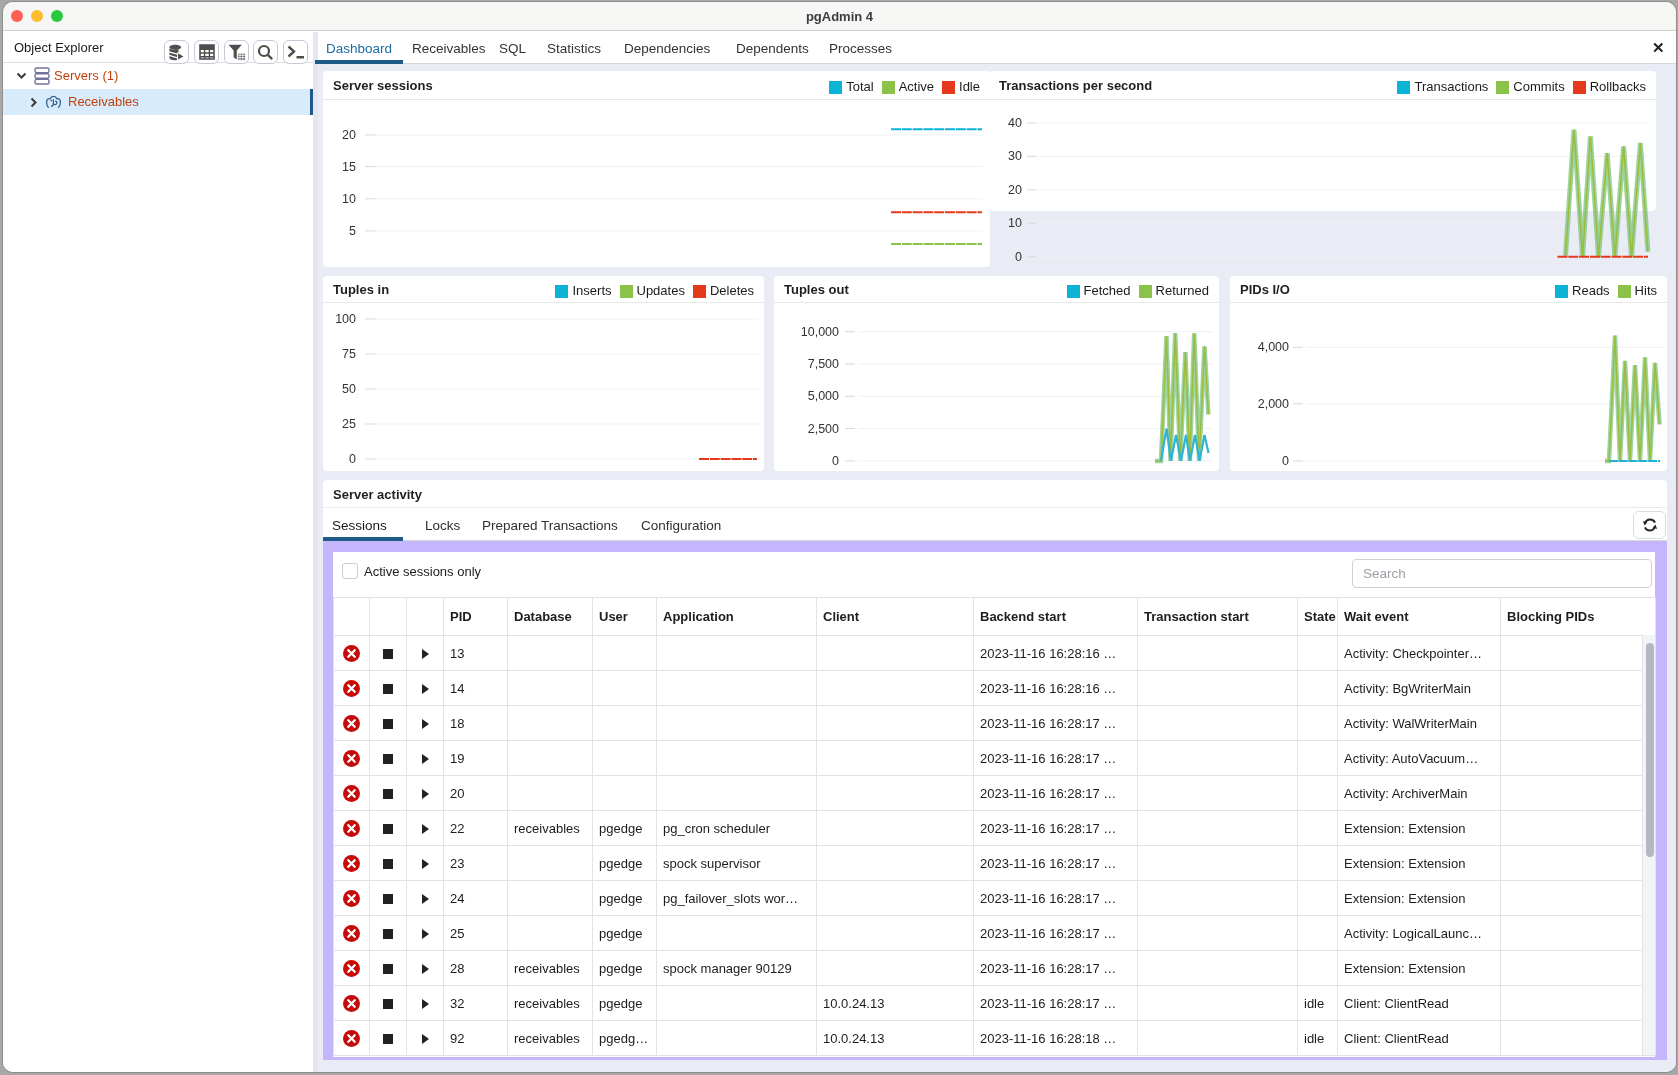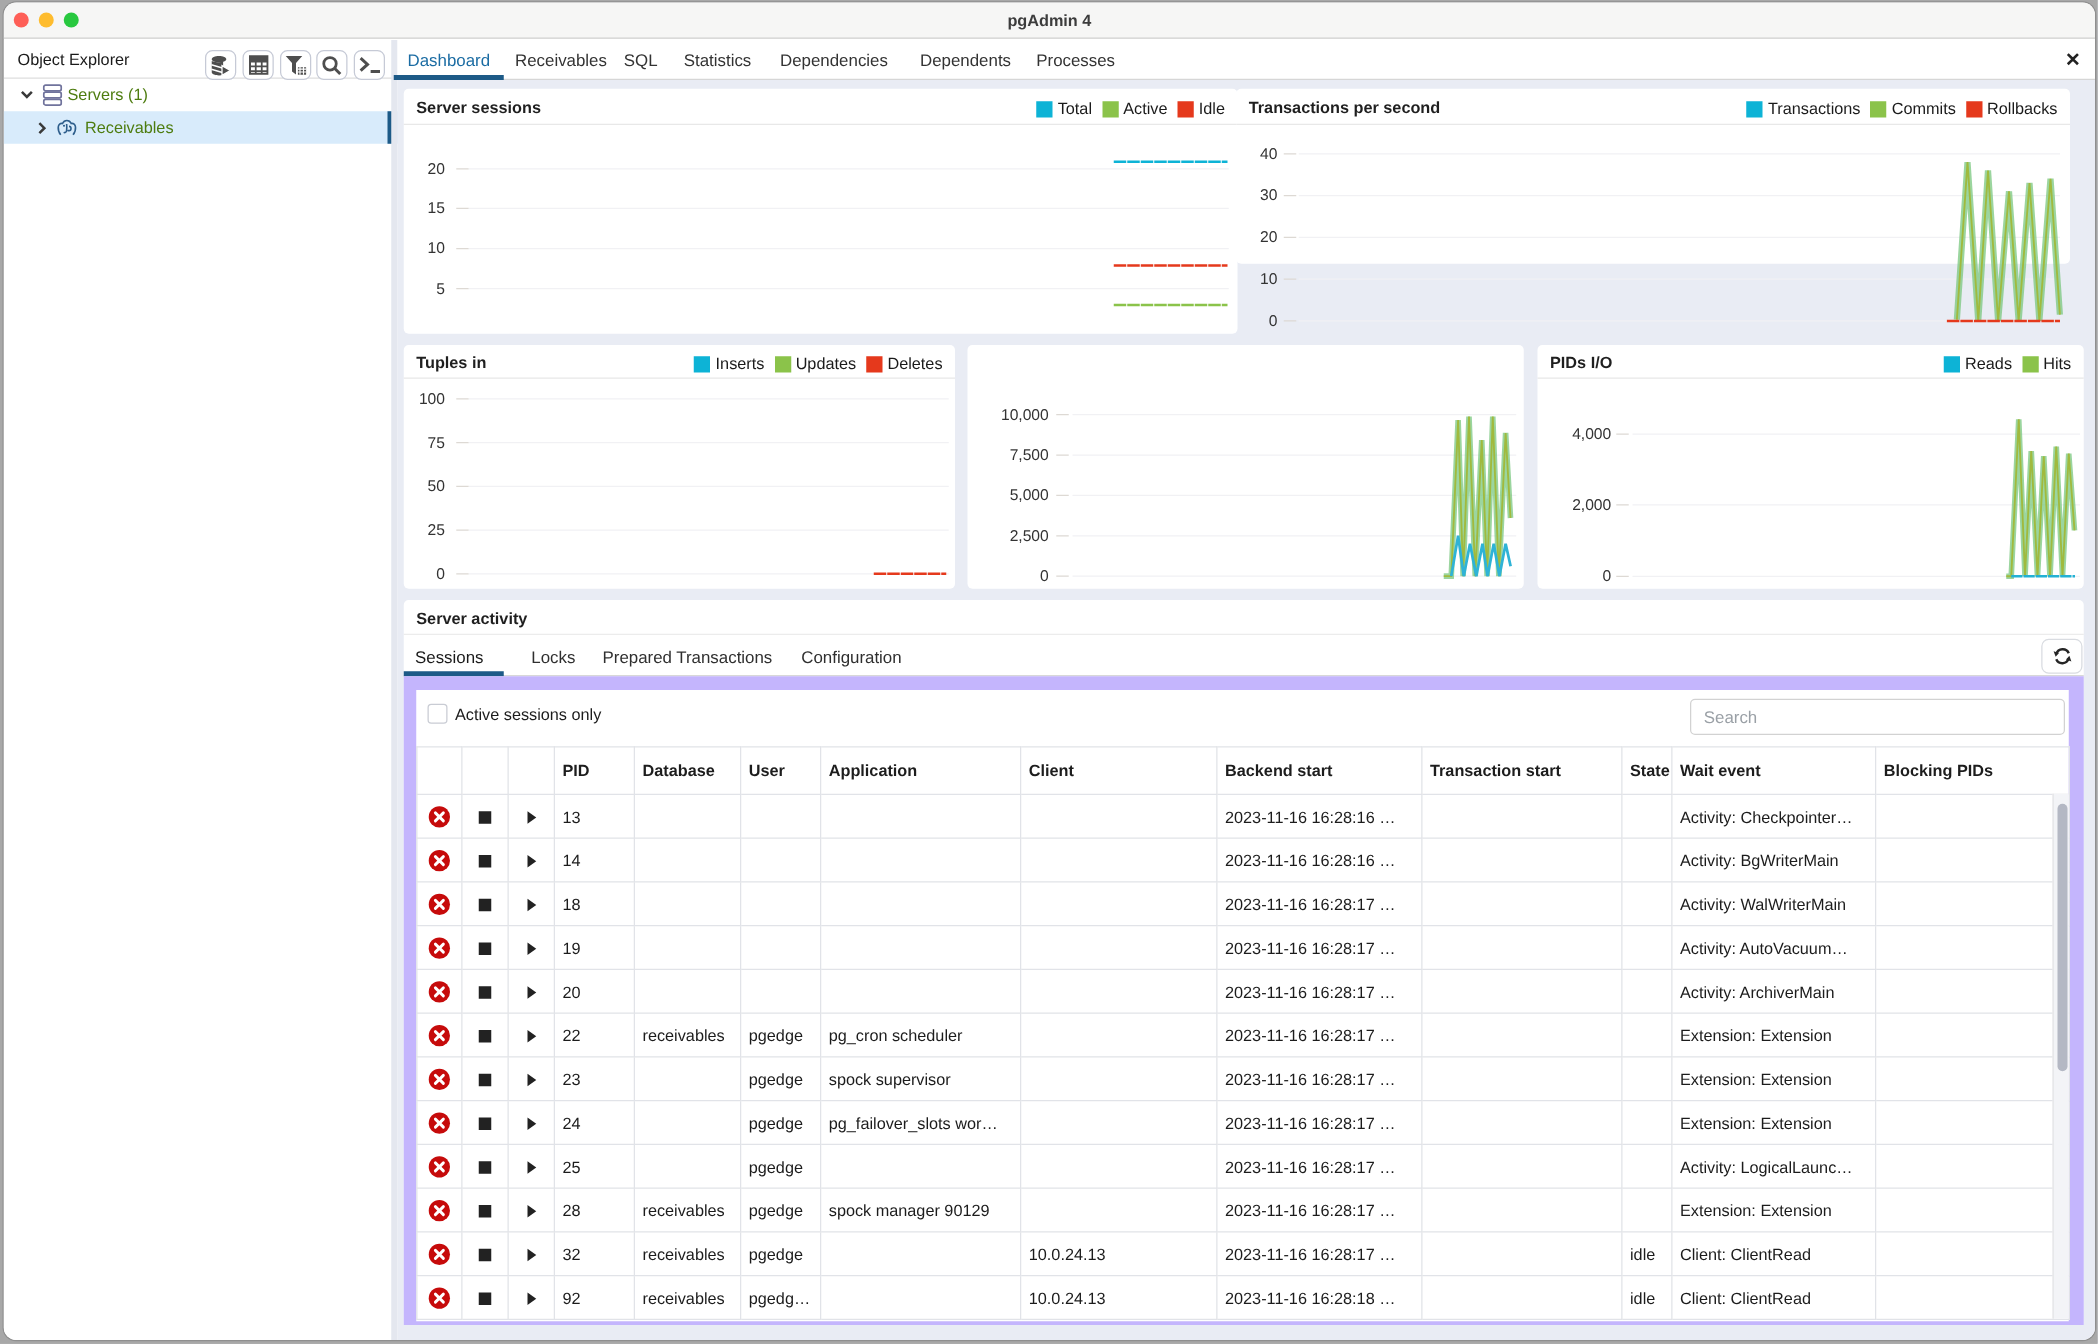--- a/index.html
+++ b/index.html
@@ -6,21 +6,21 @@
 #win{position:absolute;left:3px;top:2px;width:1673px;height:1070px;background:#fff;border-radius:10px;box-shadow:0 0 0 1px #8f8f8f;overflow:hidden}
 .abs{position:absolute}
 #titlebar{position:absolute;left:0;top:0;width:100%;height:29px;background:#f6f6f5;border-bottom:1px solid #cfcfcf}
 .light{position:absolute;top:8px;width:12px;height:12px;border-radius:50%}
 #title{position:absolute;width:100%;text-align:center;line-height:29px;font-size:13px;font-weight:bold;color:#3c3c3c}
 #sidebar{position:absolute;left:0;top:30px;width:310px;height:1040px;background:#fff}
 #sbhead{position:absolute;left:0;top:0;width:348px;height:31px;border-bottom:1px solid #dedede}
 #sbhead span{position:absolute;left:11px;top:8px;font-size:13px;color:#1a1a1a}
 .tbtn{position:absolute;top:4px;width:25px;height:24px;border:1px solid #c6cad6;border-radius:6px;background:#fff;display:flex;align-items:center;justify-content:center}
 #splitter{position:absolute;left:310px;top:30px;width:5px;height:1040px;background:#e4e7ef}
-.treerow{position:absolute;left:0;width:366px;height:26px;font-size:13px;color:#4d7c0f}
+.treerow{position:absolute;left:0;width:366px;height:26px;font-size:13px;color:#c2410c}
 .treerow span{position:absolute;top:5px}
 #tabbar{position:absolute;left:315px;top:30px;width:1358px;height:32px;background:#fff;border-bottom:1px solid #d6d6d6}
 .tab{position:absolute;top:9px;font-size:13.5px;color:#333}
 #underline{position:absolute;left:312px;top:58px;width:88px;height:4px;background:#1d5a87}
 #closex{position:absolute;left:1649px;top:37px;font-size:15px;font-weight:bold;color:#222}
 #content{position:absolute;left:315px;top:62px;width:1358px;height:1008px;background:#e9ecf4}
 .card{position:absolute;background:#fff;border-radius:4px}
 .chead{position:absolute;left:0;top:0;width:100%;border-bottom:1px solid #e8e8e8}
 .chead b{position:absolute;left:10px;font-size:13px;color:#1f1f1f}
 .legend{position:absolute;right:10px;display:flex;align-items:flex-end;font-size:13px;color:#1b1b1b}
@@ -199,20 +199,24 @@
         <line class="grid" x1="52" y1="86" x2="436" y2="86"></line>
 <line class="tick" x1="42" y1="121" x2="52" y2="121"></line>
         <line class="grid" x1="52" y1="121" x2="436" y2="121"></line>
 <line class="tick" x1="42" y1="156" x2="52" y2="156"></line>
         <line class="grid" x1="52" y1="156" x2="436" y2="156"></line>
 <line x1="376" y1="156" x2="434" y2="156" stroke="#e5391c" stroke-width="2" stroke-dasharray="10 0.8"></line>
 </svg>
     </div>
 
 <div class="card" style="left:771px;top:274px;width:445px;height:195px">
+<div class="chead" style="height:27px">
+        <b style="top:6px">Tuples out</b>
+<div class="legend" style="top:7px"><i class="cyan"></i>Fetched<i class="green"></i>Returned</div>
+      </div>
 <svg class="abs" style="left:0;top:27px" width="445" height="168">
 <text x="65" y="32.7" text-anchor="end">10,000</text>
         <text x="65" y="65" text-anchor="end">7,500</text>
         <text x="65" y="97.3" text-anchor="end">5,000</text>
         <text x="65" y="129.6" text-anchor="end">2,500</text>
         <text x="65" y="161.9" text-anchor="end">0</text>
 <line class="tick" x1="71" y1="28.7" x2="81" y2="28.7"></line>
         <line class="grid" x1="84" y1="28.7" x2="439" y2="28.7"></line>
 <line class="tick" x1="71" y1="61" x2="81" y2="61"></line>
         <line class="grid" x1="84" y1="61" x2="439" y2="61"></line>

